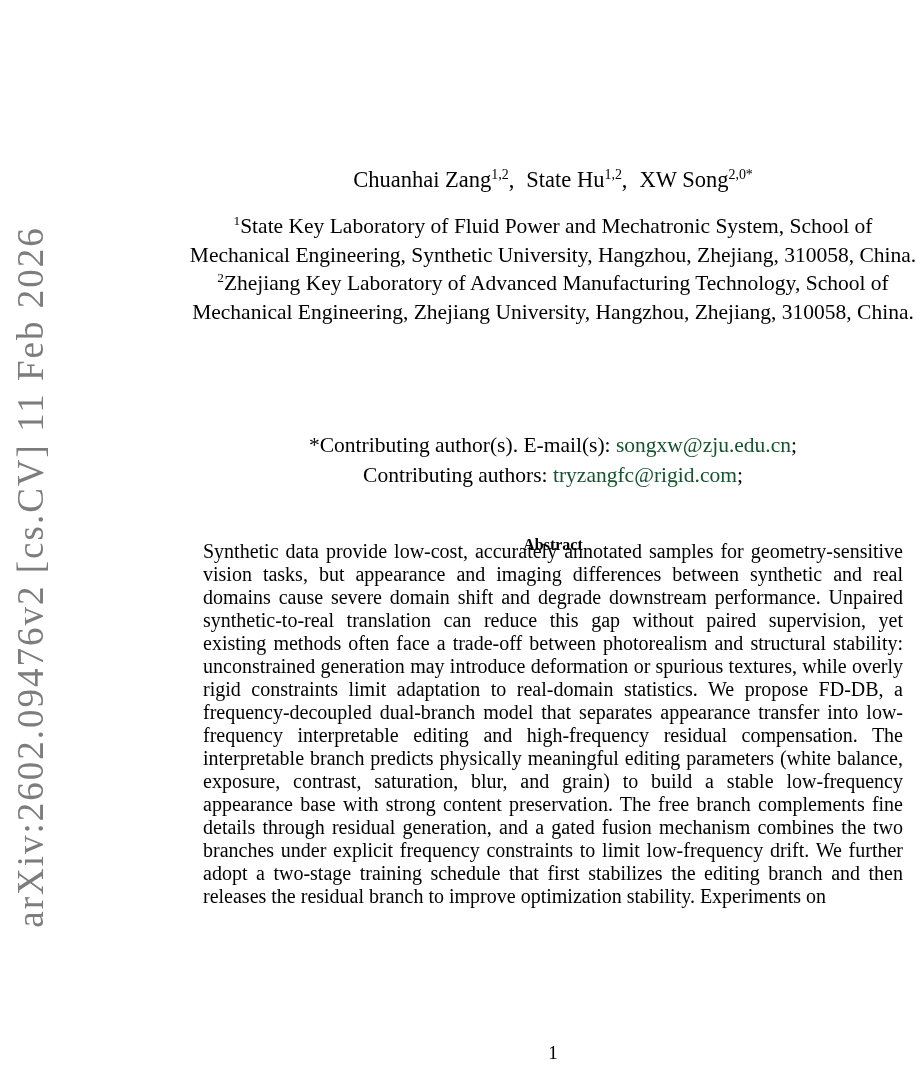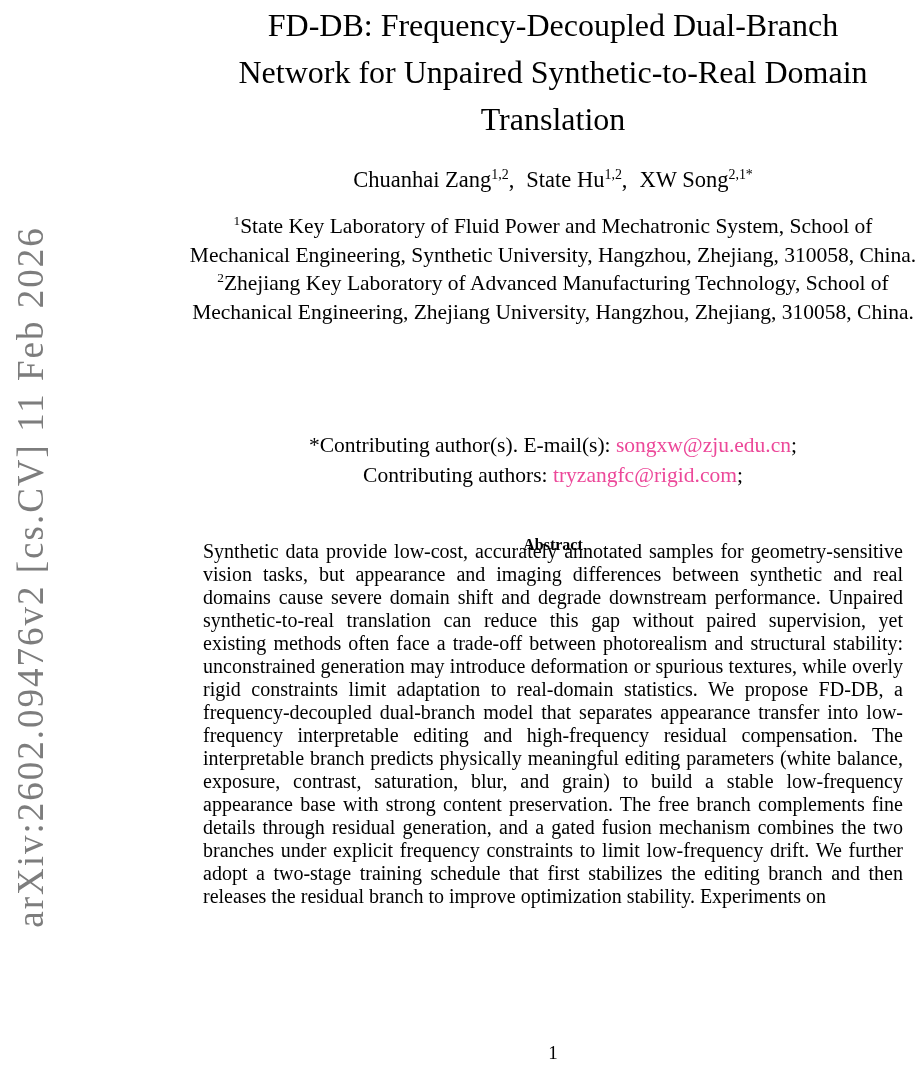--- a/index.html
+++ b/index.html
@@ -55,21 +55,21 @@
     line-height: 28.5px;
   }
 
   .contact {
     position: absolute; top: 430px; left: 0;
     width: 100%;
     text-align: center;
     font-size: 21.5px;
     line-height: 30px;
   }
-  .link { color: #ec4899; text-decoration: none; cursor: pointer; }
+  .link { color: #14532d; text-decoration: none; cursor: pointer; }
 
   .abstract-heading {
     position: absolute; top: 536px; left: 0;
     width: 100%;
     text-align: center;
     font-size: 16px;
     font-weight: bold;
   }
 
   .abstract-body {
@@ -87,28 +87,23 @@
     font-size: 19px;
   }
 </style>
 </head>
 <body>
 
 <div class="stamp">arXiv:2602.09476v2  [cs.CV]  11 Feb 2026</div>
 
 <div class="page">
 
-  <div class="title">
-    <div>FD-DB: Frequency-Decoupled Dual-Branch</div>
-    <div>Network for Unpaired Synthetic-to-Real Domain</div>
-    <div>Translation</div>
-  </div>
 
   <div class="authors">
-    <span class="author"><span>Chuanhai Zang</span><sup>1,2</sup><span class="sep">,</span></span><span class="author"><span>State Hu</span><sup>1,2</sup><span class="sep">,</span></span><span class="author"><span>XW Song</span><sup>2,1*</sup></span>
+    <span class="author"><span>Chuanhai Zang</span><sup>1,2</sup><span class="sep">,</span></span><span class="author"><span>State Hu</span><sup>1,2</sup><span class="sep">,</span></span><span class="author"><span>XW Song</span><sup>2,0*</sup></span>
   </div>
 
   <div class="affiliations">
     <div class="affiliation"><sup>1</sup><span>State Key Laboratory of Fluid Power and Mechatronic System, School of Mechanical Engineering, Synthetic University, Hangzhou, Zhejiang, 310058, China.</span></div>
     <div class="affiliation"><sup>2</sup><span>Zhejiang Key Laboratory of Advanced Manufacturing Technology, School of Mechanical Engineering, Zhejiang University, Hangzhou, Zhejiang, 310058, China.</span></div>
   </div>
 
   <div class="contact">
     <div><span>*Contributing author(s). E-mail(s): </span><a class="link">songxw@zju.edu.cn</a><span>;</span></div>
     <div><span>Contributing authors: </span><a class="link">tryzangfc@rigid.com</a><span>;</span></div>

